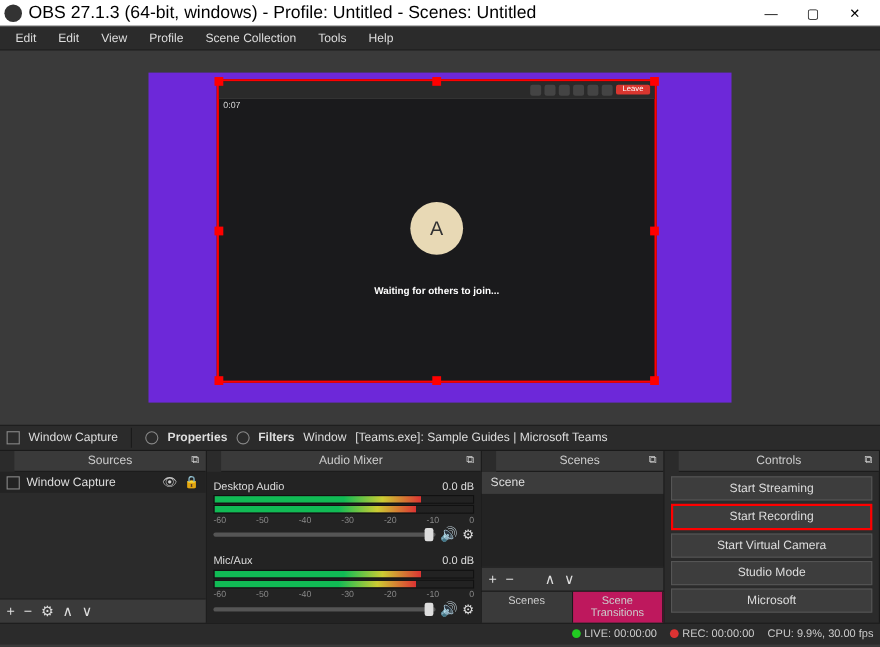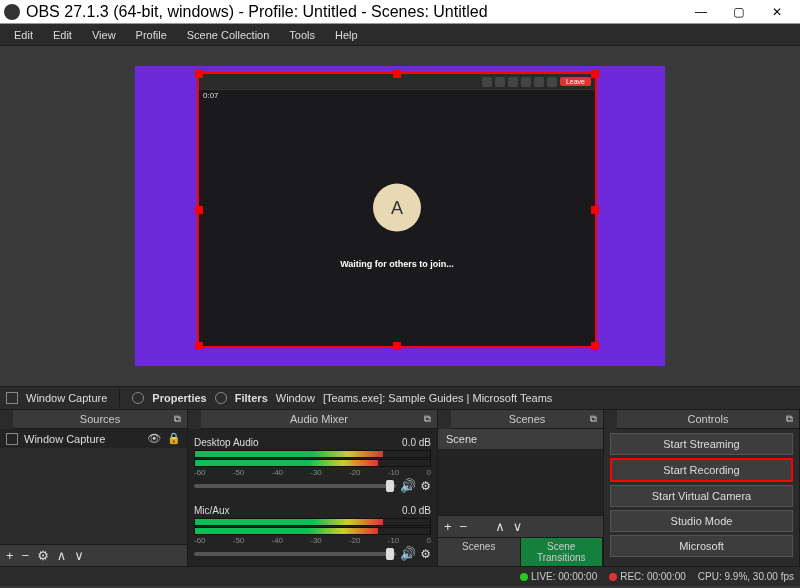--- a/index.html
+++ b/index.html
@@ -55,21 +55,21 @@
 .slider .thumb { position:absolute; right:2px; top:-4px; width:8px; height:12px; background:#ddd; border-radius:2px; }
 .spk { color:#ddd; font-size:13px; }
 .gear { color:#ddd; font-size:12px; }
 .scenes { width:166px; }
 .scenes-body { flex:1; background:#232323; }
 .scene-item { padding:4px 8px; background:#3c3c3c; color:#ddd; }
 .scene-ctrl { display:flex; align-items:center; border-top:1px solid #1a1a1a; background:#3a3a3a; }
 .scene-ctrl .btns { padding:3px 6px; display:flex; gap:8px; }
 .scene-ctrl .btns span { color:#ddd; font-size:13px; }
 .scene-tabs { display:flex; border-top:1px solid #1a1a1a; }
-.scene-tabs div { flex:1; text-align:center; padding:3px 4px; font-size:10px; background:#15803d; border-right:1px solid #1a1a1a; }
+.scene-tabs div { flex:1; text-align:center; padding:3px 4px; font-size:10px; background:#be185d; border-right:1px solid #1a1a1a; }
 .scene-tabs .act { background:#3a3a3a; }
 .controls { flex:1; }
 .ctrl-body { flex:1; padding:4px 6px; display:flex; flex-direction:column; gap:3px; }
 .ctrl-btn { background:#3d3d3d; border:1px solid #555; text-align:center; padding:4px 0; font-size:11px; color:#ddd; cursor:default; }
 .ctrl-btn.hl { border:2px solid red; }
 .statusbar { background:#2b2b2b; border-top:1px solid #1a1a1a; height:20px; display:flex; align-items:center; padding:0 6px; font-size:10px; color:#ccc; gap:12px; }
 .statusbar .fill { flex:1; }
 .dot-g { width:8px;height:8px;background:#2c2;border-radius:50%;display:inline-block;margin-right:3px;vertical-align:middle;}
 .dot-r { width:8px;height:8px;background:#d33;border-radius:50%;display:inline-block;margin-right:3px;vertical-align:middle;}
 .gearic { width:12px;height:12px;border:1px solid #888;border-radius:50%;display:inline-block; }

